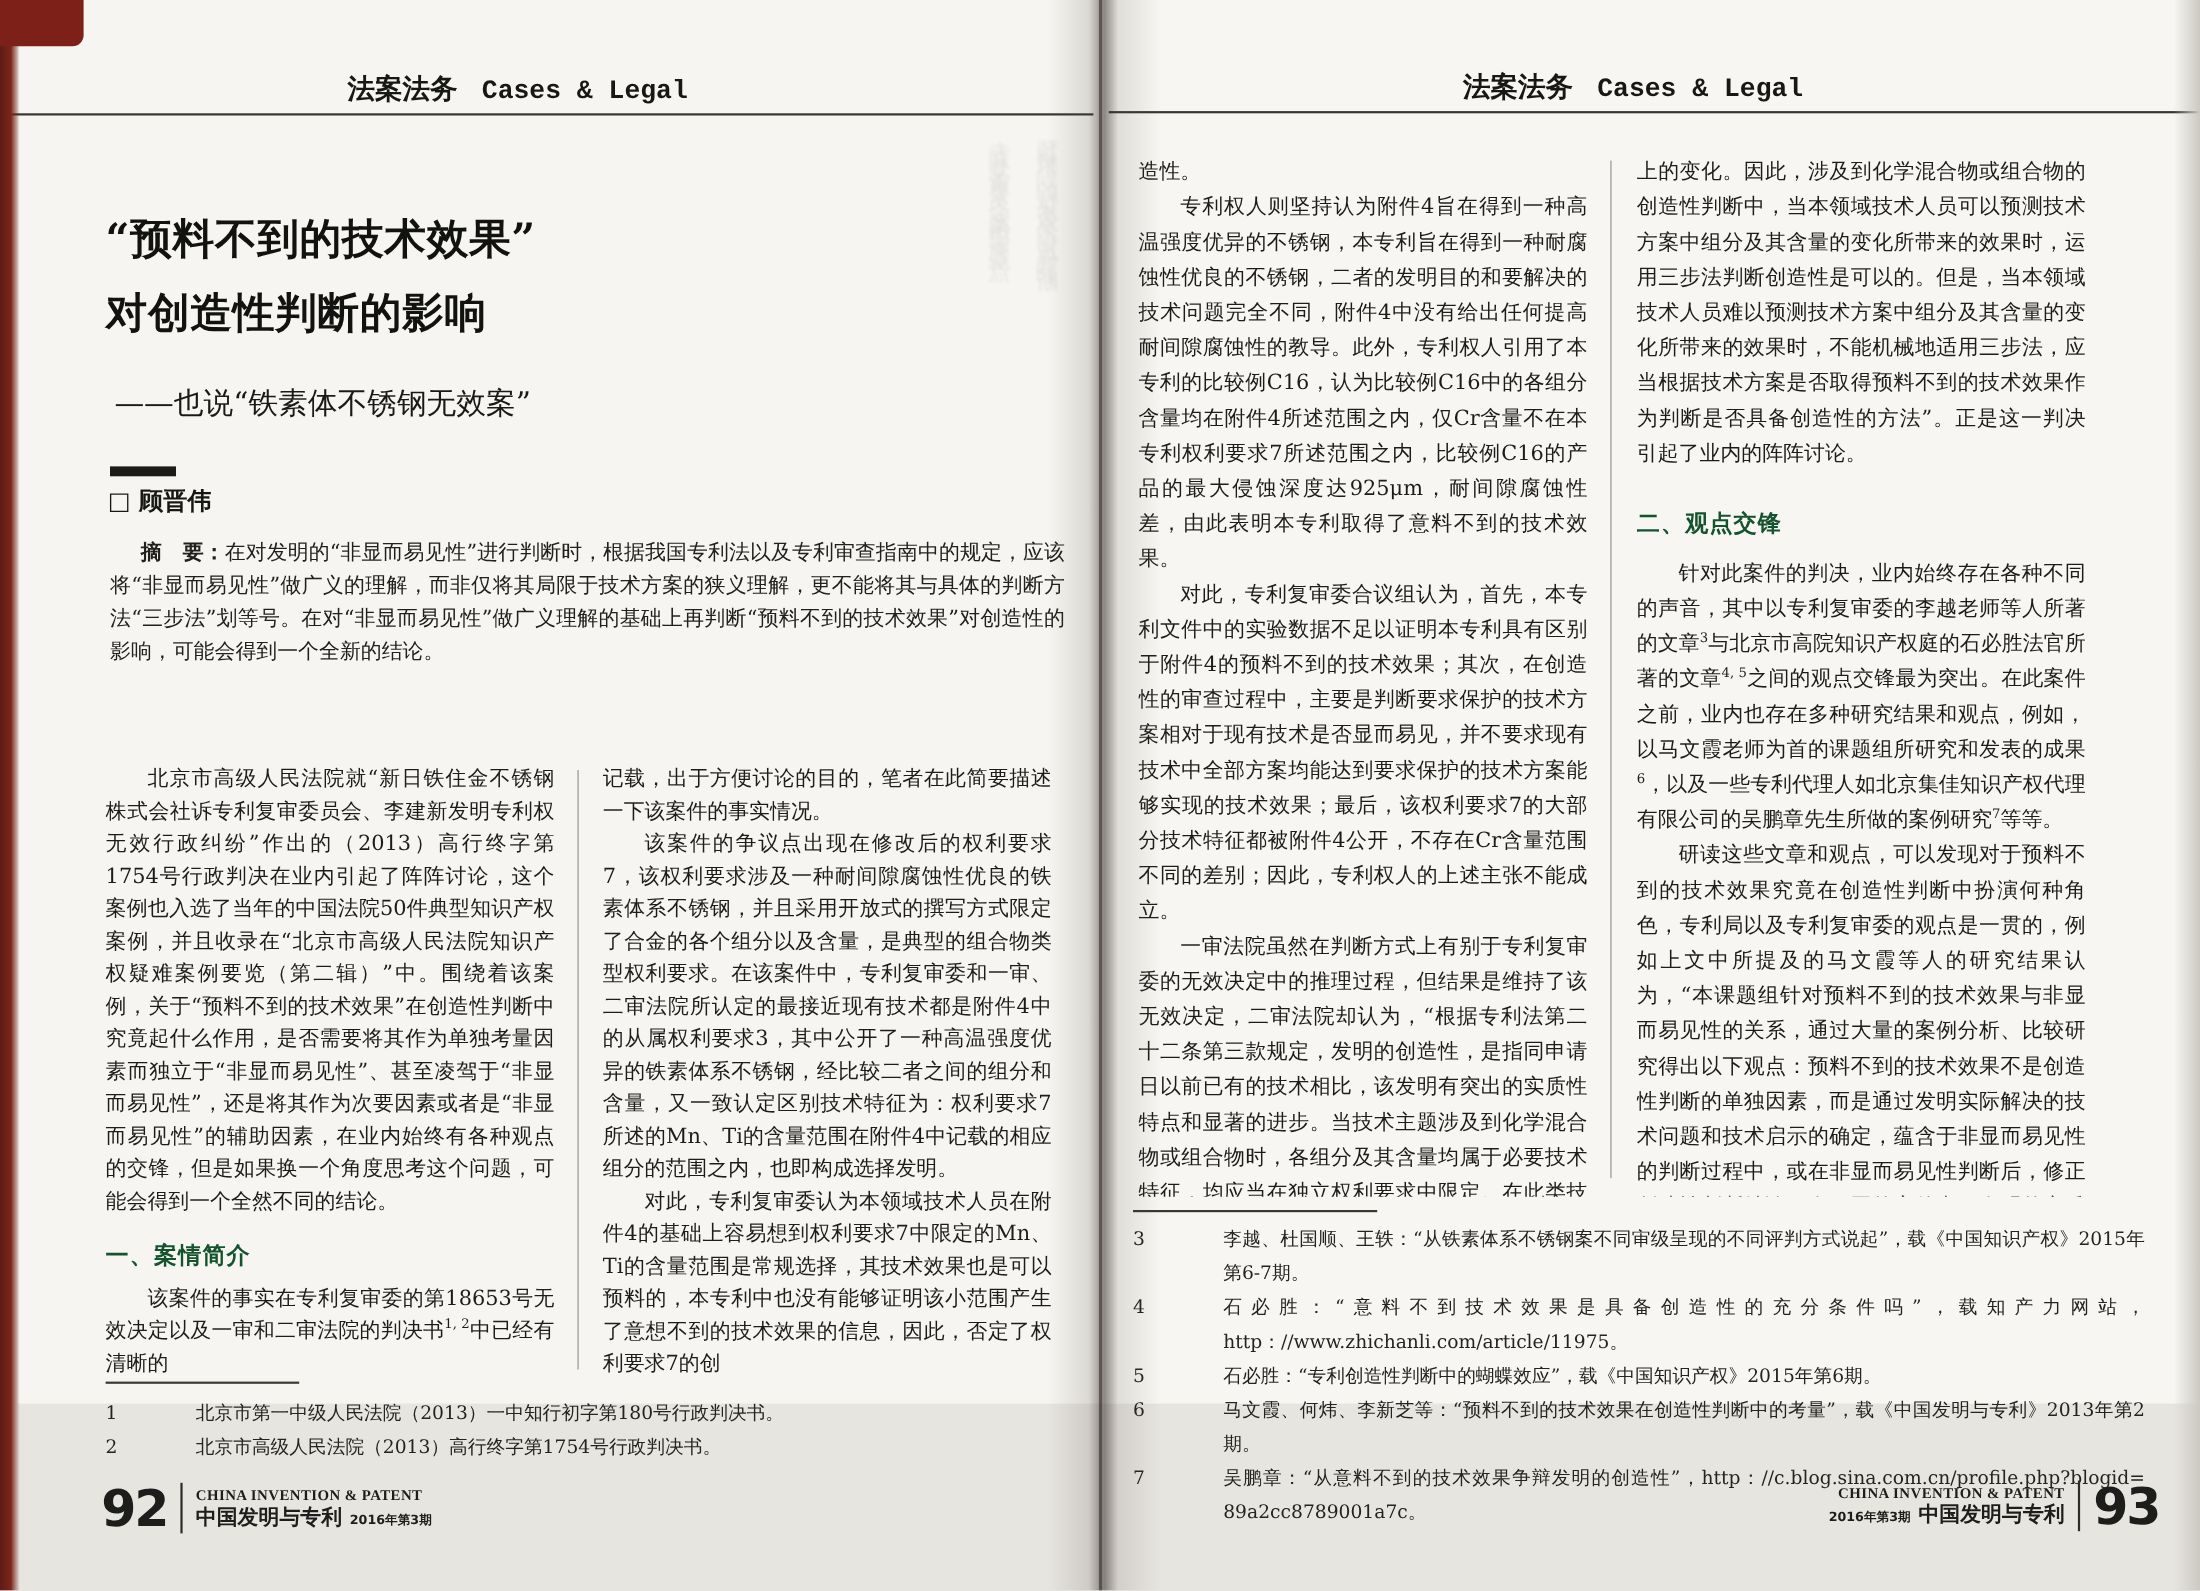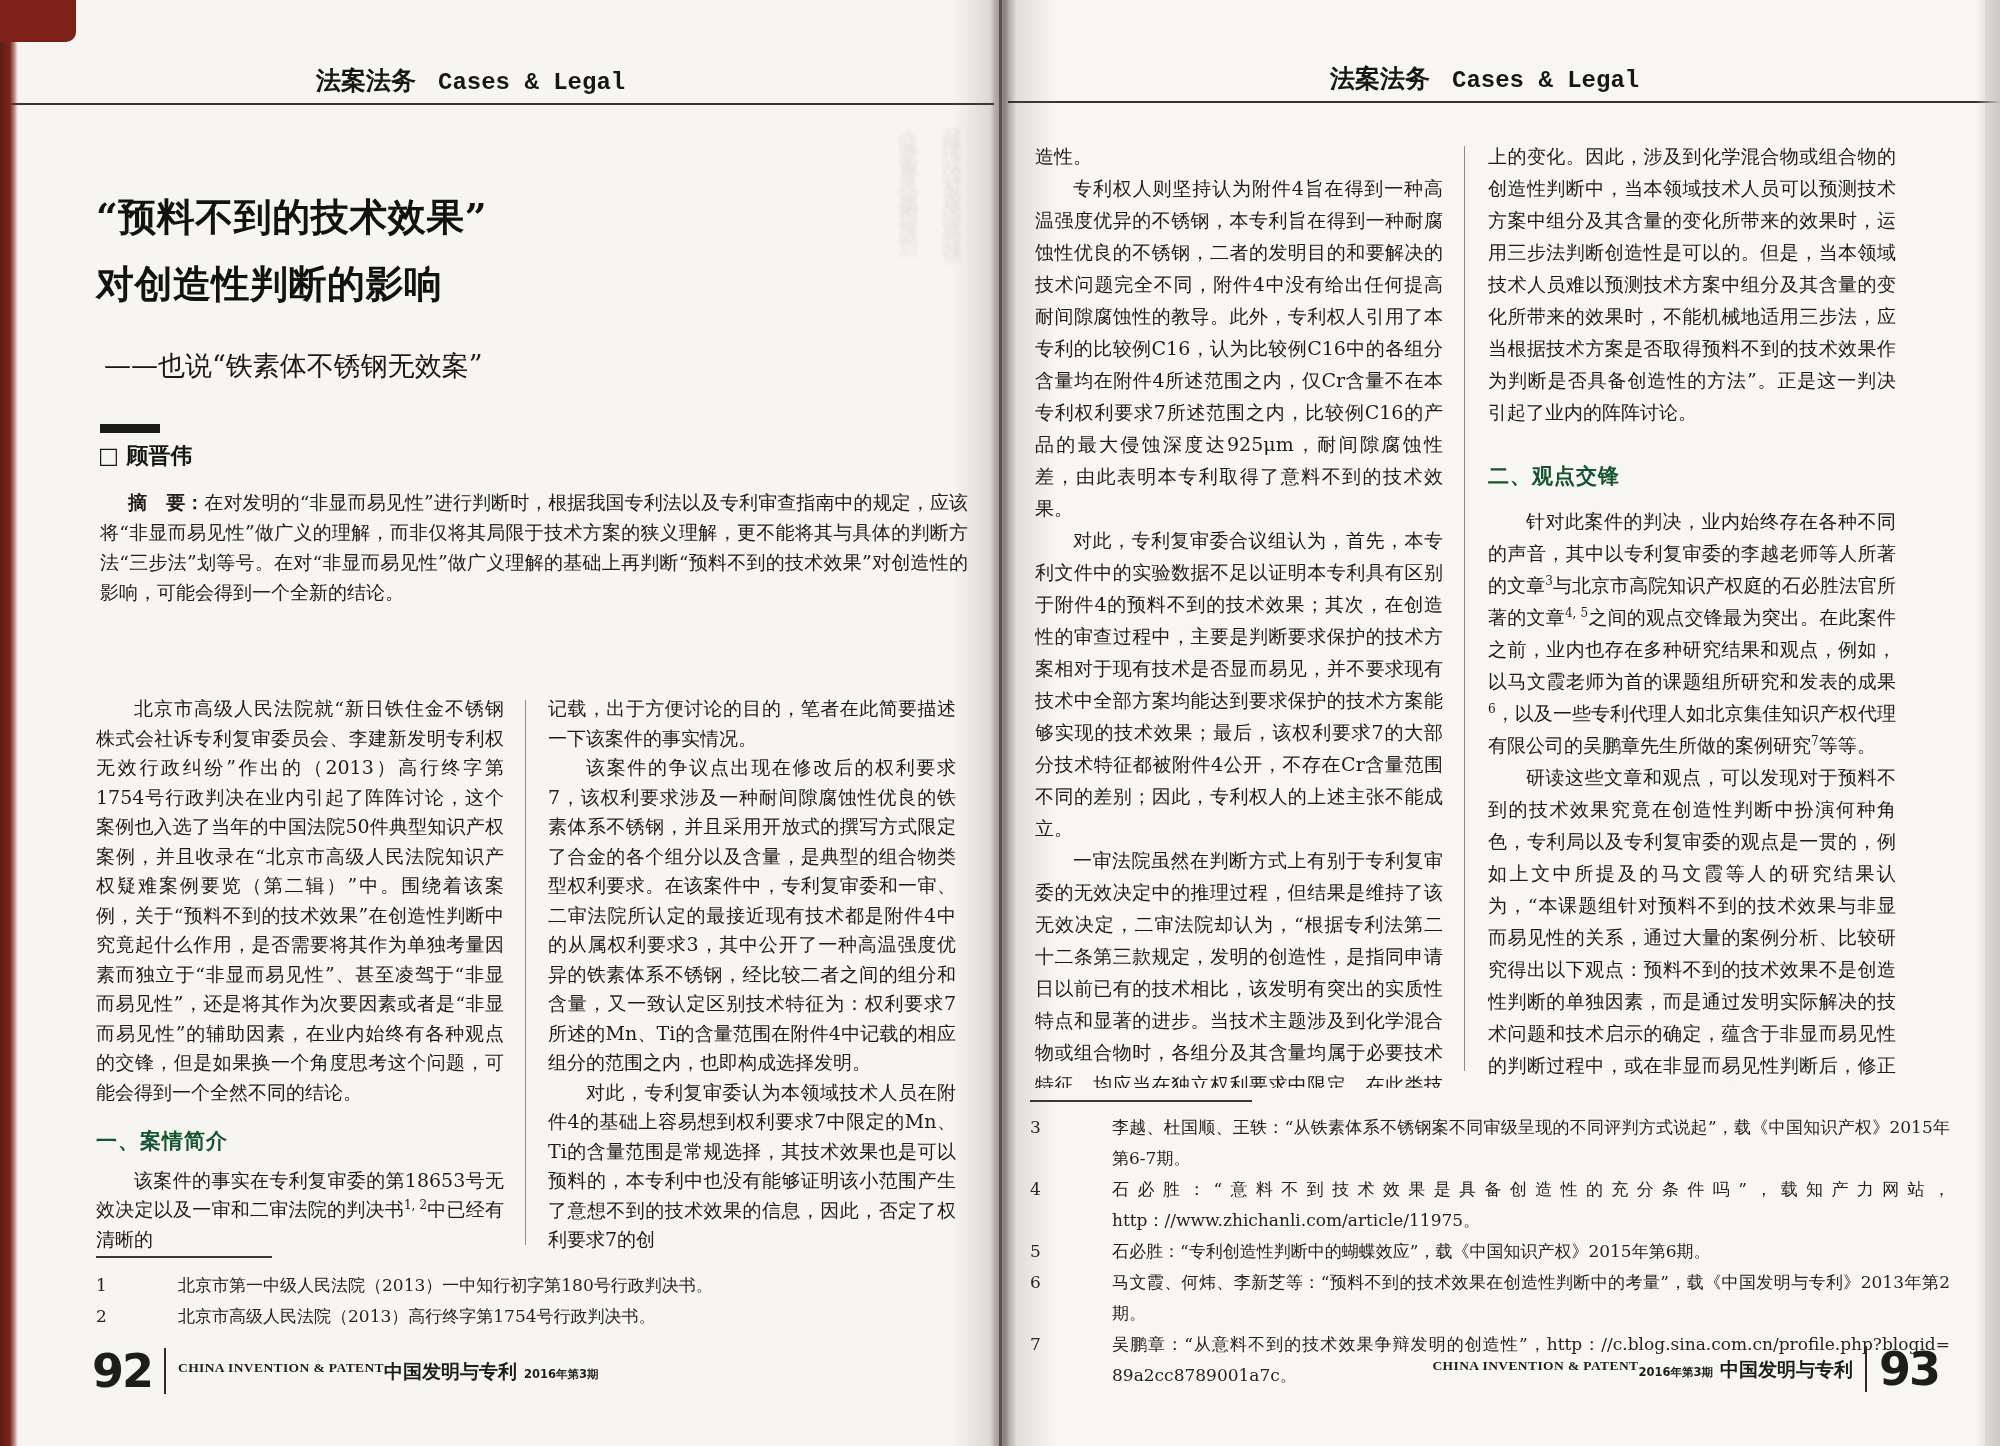--- a/index.html
+++ b/index.html
@@ -2,21 +2,21 @@
 <html><head>
 <meta charset="utf-8">
 <style>
   html,body{margin:0;padding:0;}
   body{
     width:2000px;height:1446px;position:relative;overflow:hidden;
     background:#e7e5e0;
     font-family:"DejaVu Serif", serif;
     color:#1d1c1a;
   }
-  .page{position:absolute;top:0;height:1446px;background:#f6f5f1;}
+  .page{position:absolute;top:0;height:1276px;background:#f6f5f1;padding-left:24px;}
   .page-l{left:16px;width:977px;}
   .page-r{left:1008px;width:977px;background:#f7f6f2;}
 
   
   .header-block{position:absolute;display:flex;align-items:baseline;gap:22px;white-space:nowrap;}
   .h-cn{font-family:"DejaVu Sans",sans-serif;font-weight:bold;font-size:25px;color:#17171五5;}
   .h-cn{color:#171715;}
   .h-en{font-family:Liberation Mono, monospace;font-weight:bold;font-size:24px;color:#171715;}
   .rule{position:absolute;height:2px;background:#38362f;}
 
@@ -56,21 +56,21 @@
   .fn-rule{position:absolute;height:2px;background:#3a382f;}
   .fn-list{position:absolute;font-size:17px;line-height:31px;color:#242320;}
   .fn{display:flex;}
   .fn-num{flex:none;width:82px;}
   .fn-text{flex:1;text-align:justify;}
 
   
   .footer{position:absolute;display:flex;align-items:center;gap:12px;color:#1d1d1b;}
   .pagenum{font-family:"DejaVu Sans",sans-serif;font-weight:bold;font-size:46px;letter-spacing:-2px;}
   .f-div{width:2px;height:46px;background:#2c2c2a;}
-  .f-lines{display:flex;justify-content:center;line-height:1.2;}
+  .f-lines{display:flex;flex-direction:column;justify-content:center;line-height:1.2;}
   .f-lines.right{text-align:right;}
   .f-en{font-family:"Liberation Serif",serif;font-weight:bold;font-size:13.5px;letter-spacing:0.4px;}
   .f-cn{font-family:"DejaVu Sans",sans-serif;font-weight:bold;font-size:19px;}
   .f-issue{font-family:"DejaVu Sans",sans-serif;font-weight:bold;font-size:11.5px;}
   .footer .gap6{margin-left:7px;}
   .footer .gapr6{margin-right:7px;}
 
   
   .edge-left{position:absolute;left:0;top:0;width:18px;height:1446px;
     background:linear-gradient(to right,#5e1b14 0%,#7c251b 55%,rgba(124,37,27,0) 100%);}

